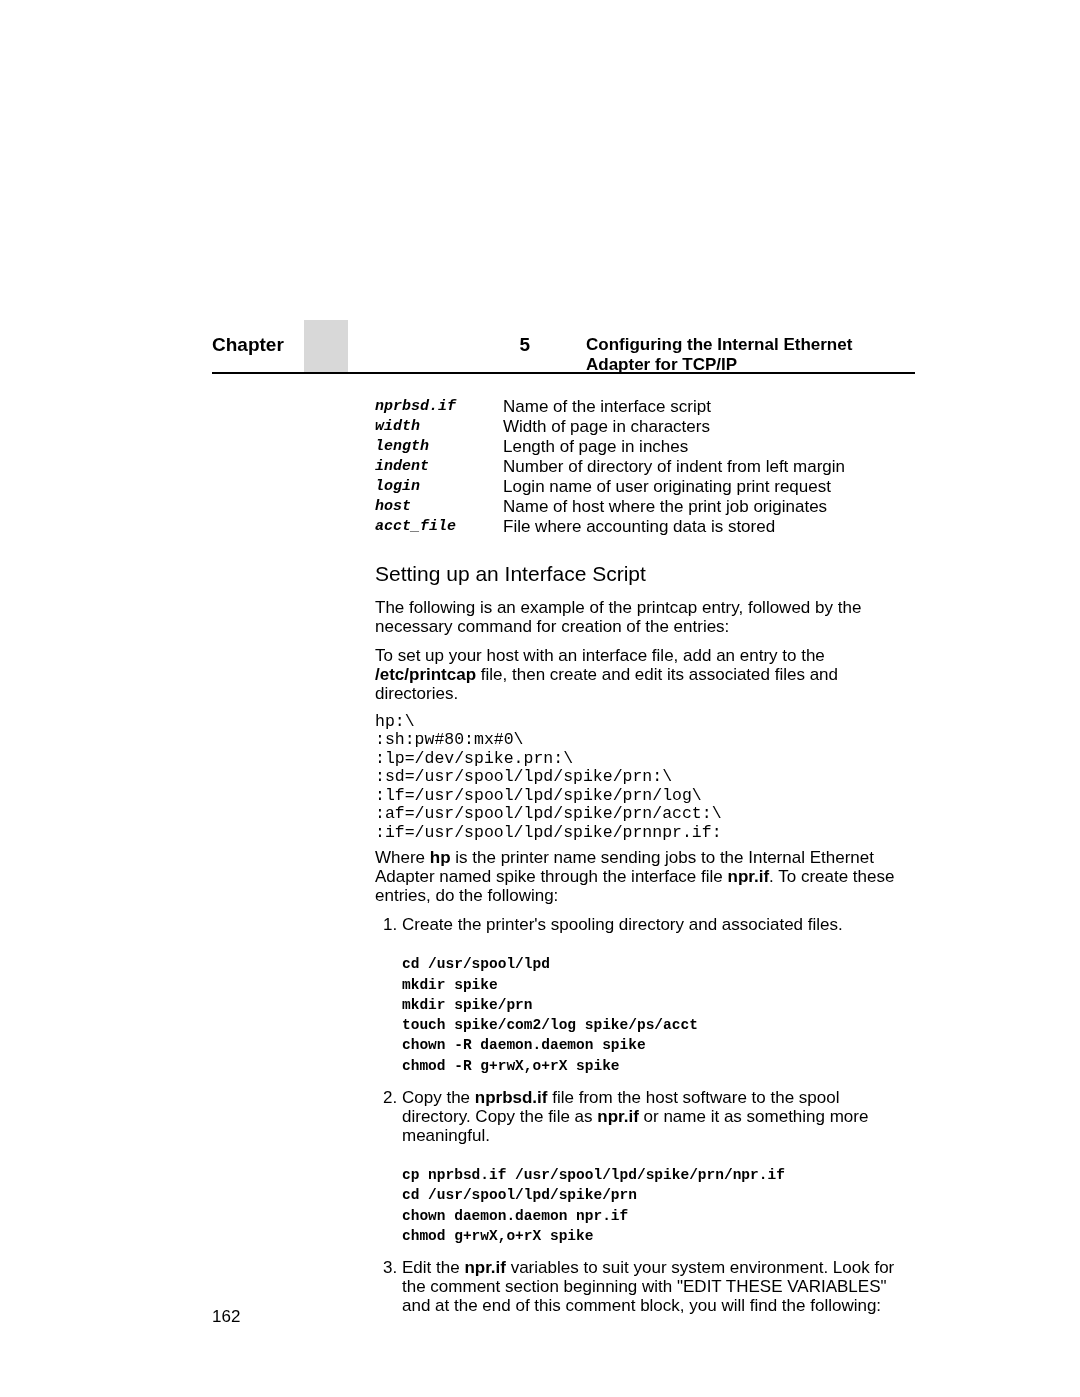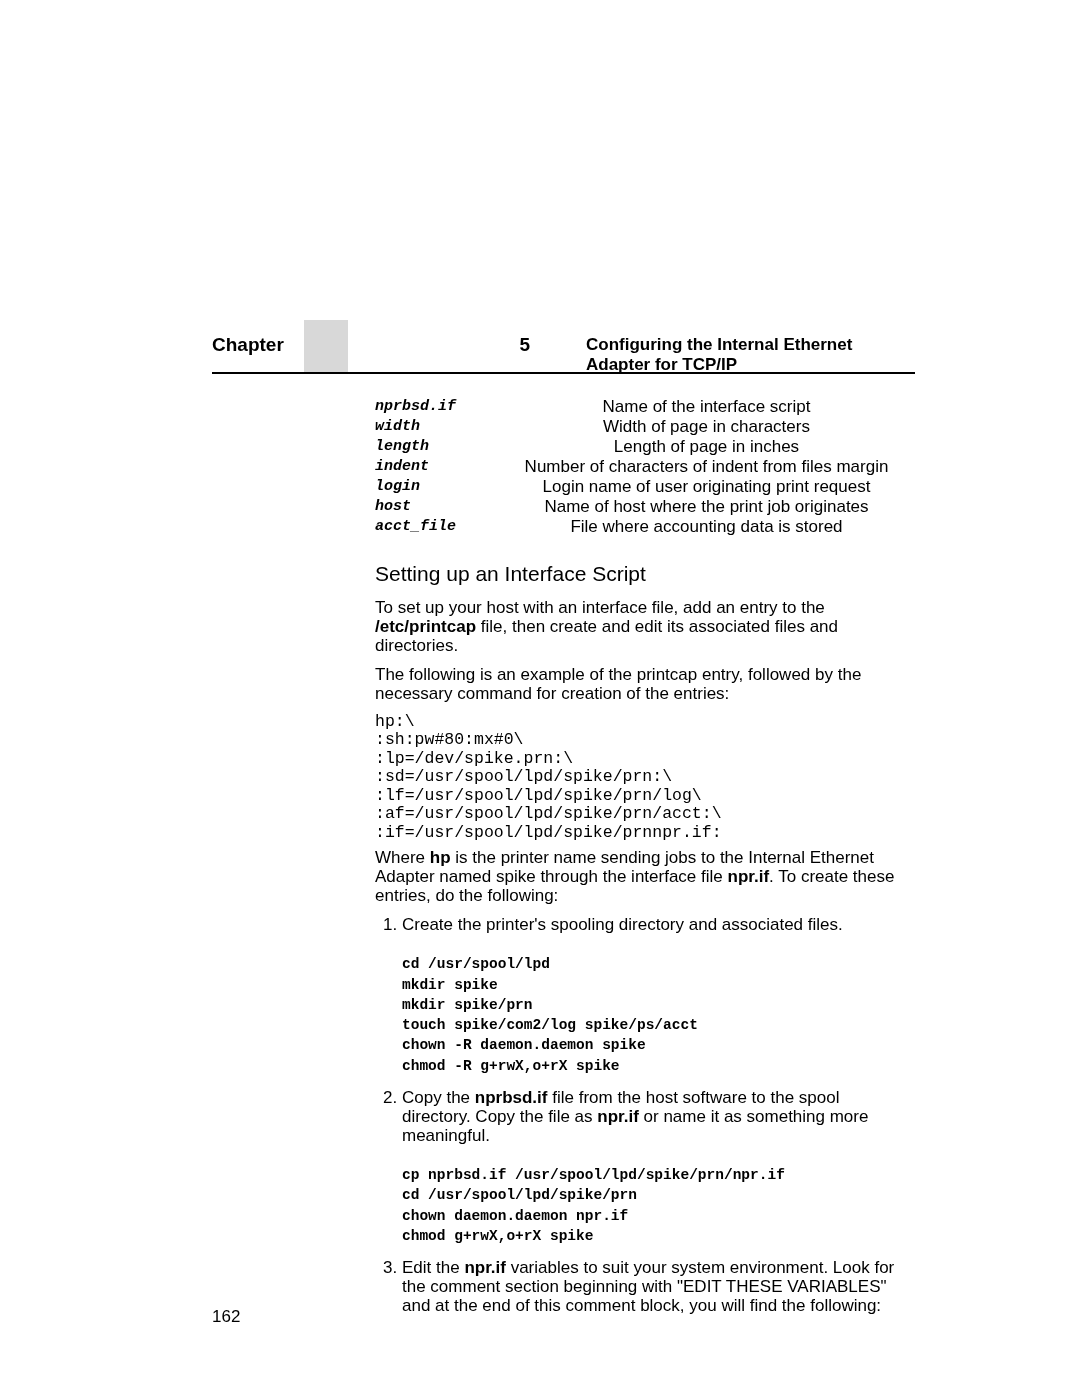--- a/index.html
+++ b/index.html
@@ -76,21 +76,20 @@
   }
   .dt {
     font-family: "Courier New", monospace;
     font-weight: bold;
     font-style: italic;
     font-size: 15px;
     padding-top: 2px;
   }
   .dd {
     font-size: 17px;
-    text-align: center;
   }
   h2.section {
     font-size: 21px;
     font-weight: normal;
     margin: 26px 0 12px 0;
   }
   p.body {
     margin: 0 0 10px 0;
     font-size: 17px;
     line-height: 1.12;
@@ -144,36 +143,36 @@
   <div class="content">
 
     <div class="dl">
       <div class="dt">nprbsd.if</div>
       <div class="dd">Name of the interface script</div>
       <div class="dt">width</div>
       <div class="dd">Width of page in characters</div>
       <div class="dt">length</div>
       <div class="dd">Length of page in inches</div>
       <div class="dt">indent</div>
-      <div class="dd">Number of characters of indent from files margin</div>
+      <div class="dd">Number of directory of indent from left margin</div>
       <div class="dt">login</div>
       <div class="dd">Login name of user originating print request</div>
       <div class="dt">host</div>
       <div class="dd">Name of host where the print job originates</div>
       <div class="dt">acct_file</div>
       <div class="dd">File where accounting data is stored</div>
     </div>
 
     <h2 class="section">Setting up an Interface Script</h2>
 
+    <p class="body">The following is an example of the printcap entry, followed by the necessary command for creation of the entries:</p>
+
     <p class="body">
       <span>To set up your host with an interface file, add an entry to the </span><span class="b">/etc/printcap</span><span> file, then create and edit its associated files and directories.</span>
     </p>
-
-    <p class="body">The following is an example of the printcap entry, followed by the necessary command for creation of the entries:</p>
 
     <pre class="code">hp:\
 :sh:pw#80:mx#0\
 :lp=/dev/spike.prn:\
 :sd=/usr/spool/lpd/spike/prn:\
 :lf=/usr/spool/lpd/spike/prn/log\
 :af=/usr/spool/lpd/spike/prn/acct:\
 :if=/usr/spool/lpd/spike/prnnpr.if:</pre>
 
     <p class="body">

